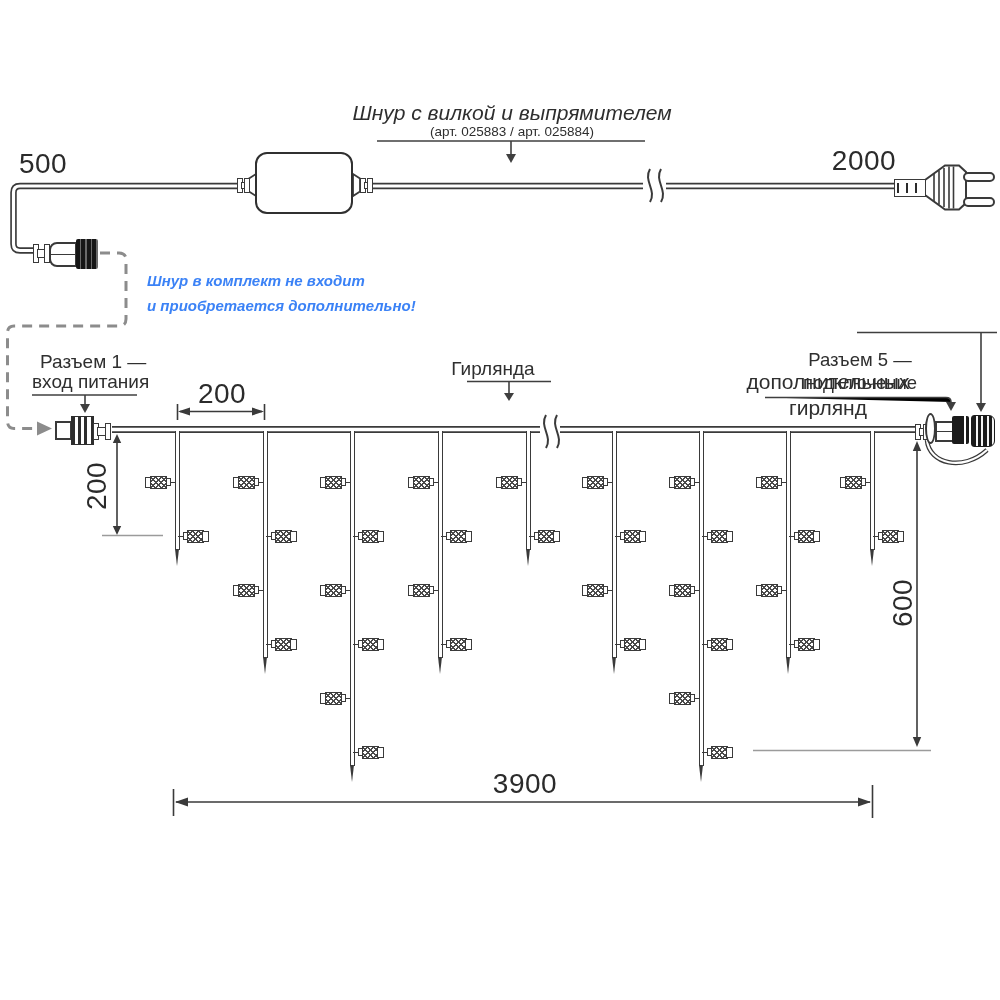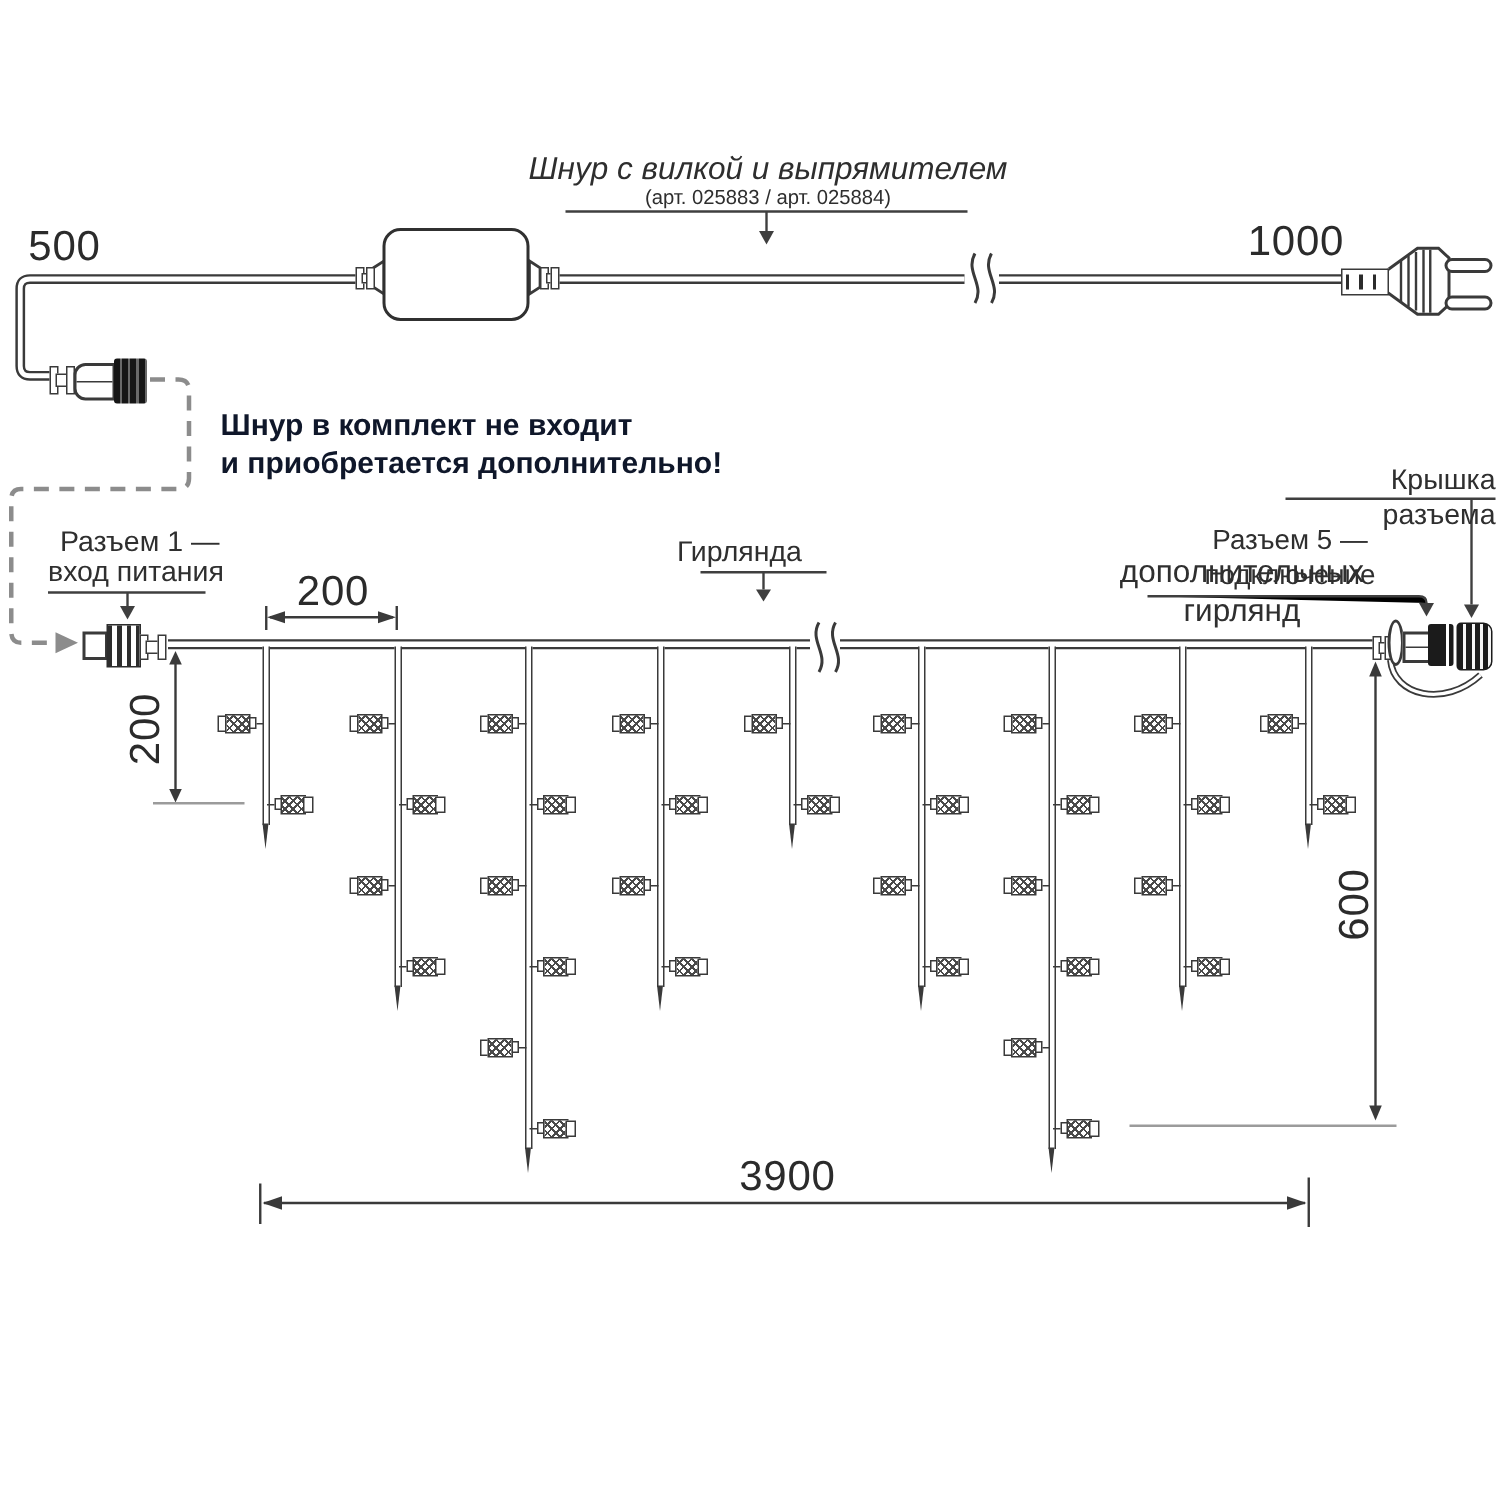--- a/index.html
+++ b/index.html
@@ -5,21 +5,21 @@
   html,body{margin:0;padding:0;background:#fff;}
   #canvas{position:relative;width:1000px;height:1000px;background:#fff;overflow:hidden;
           font-family:"Liberation Sans",sans-serif;color:#2e2e2e;}
   #svg-layer{position:absolute;left:0;top:0;width:1000px;height:1000px;}
   .abs{position:absolute;}
   .lbl{position:absolute;line-height:1.22;}
   .ctr{text-align:center;}
   .dim{font-size:28px;color:#2b2b2b;letter-spacing:0.5px;}
   .vlabel{transform:rotate(-90deg);}
   .small-lbl{font-size:19px;color:#2f2f2f;}
-  .note{font-size:20px;font-weight:600;color:#0f172a;line-height:1.25;}
+  .note{font-size:15px;font-weight:600;color:#3b82f6;line-height:1.25;font-style:italic;}
   
   .dcac-outer{position:absolute;left:255px;top:152px;width:98px;height:62px;border:2.5px solid #303030;border-radius:12px;background:#fff;box-sizing:border-box;}
   .dcac-inner{position:absolute;left:261px;top:158px;width:86px;height:50px;border:2px solid #303030;border-radius:8px;background:#fff;box-sizing:border-box;
               display:flex;align-items:center;justify-content:center;font-size:24px;letter-spacing:0.5px;color:#2b2b2b;}
   
   .dt{position:absolute;}
   .dt .bar{position:absolute;width:6px;top:0;bottom:0;background:#fff;border:1.6px solid #3a3a3a;box-sizing:border-box;}
   .dt .bl{left:0;} .dt .br{right:0;}
   .dt .mid{position:absolute;left:4px;right:4px;top:26%;bottom:26%;background:#fff;border:1.6px solid #3a3a3a;box-sizing:border-box;}
   .outl{background:#fff;border:2px solid #3a3a3a;box-sizing:border-box;}
@@ -122,34 +122,33 @@
         <path d="M176,802 H870"></path>
     </g>
     <polygon points="188,797.5 175,802 188,806.5" fill="#3a3a3a"></polygon>
     <polygon points="858,797.5 871,802 858,806.5" fill="#3a3a3a"></polygon>
   </svg>
 
   <div class="lbl ctr" style="left:332px;top:100px;width:360px;font-size:21px;font-style:italic;">Шнур с вилкой и выпрямителем</div>
   <div class="lbl ctr" style="left:332px;top:124px;width:360px;font-size:13.5px;">(арт. 025883 / арт. 025884)</div>
 
   <div class="lbl ctr dim" style="left:8px;top:147px;width:70px;">500</div>
-  <div class="lbl ctr dim" style="left:829px;top:144px;width:70px;">1000</div>
+  <div class="lbl ctr dim" style="left:829px;top:144px;width:70px;">2000</div>
 
   <div class="lbl note" style="left:147px;top:272px;">Шнур в комплект не входит</div>
   <div class="lbl note" style="left:147px;top:297px;">и приобретается дополнительно!</div>
 
   <div class="lbl small-lbl" style="left:40px;top:350px;">Разъем 1 —</div>
   <div class="lbl small-lbl" style="left:32px;top:370px;">вход питания</div>
 
   <div class="lbl small-lbl ctr" style="left:428px;top:357px;width:130px;">Гирлянда</div>
 
   <div class="lbl small-lbl ctr" style="left:760px;top:349px;width:200px;font-size:18.5px;">Разъем 5 — подключение</div>
   <div class="lbl small-lbl ctr" style="left:728px;top:369px;width:200px;font-size:21px;">дополнительных гирлянд</div>
 
-  <div class="lbl small-lbl" style="left:857px;top:309px;width:140px;text-align:right;">Крышка разъема</div>
 
   <div class="lbl ctr dim" style="left:180px;top:377px;width:84px;">200</div>
   <div class="lbl ctr dim vlabel" style="left:63px;top:471px;width:64px;height:30px;">200</div>
   <div class="lbl ctr dim vlabel" style="left:869px;top:588px;width:64px;height:30px;">600</div>
   <div class="lbl ctr dim" style="left:465px;top:767px;width:120px;">3900</div>
 
   <div class="dcac-outer"></div>
   <div class="dt" style="left:237px;top:178px;width:13px;height:15px;">
     <span class="bar bl"></span>
       <span class="mid"></span>

